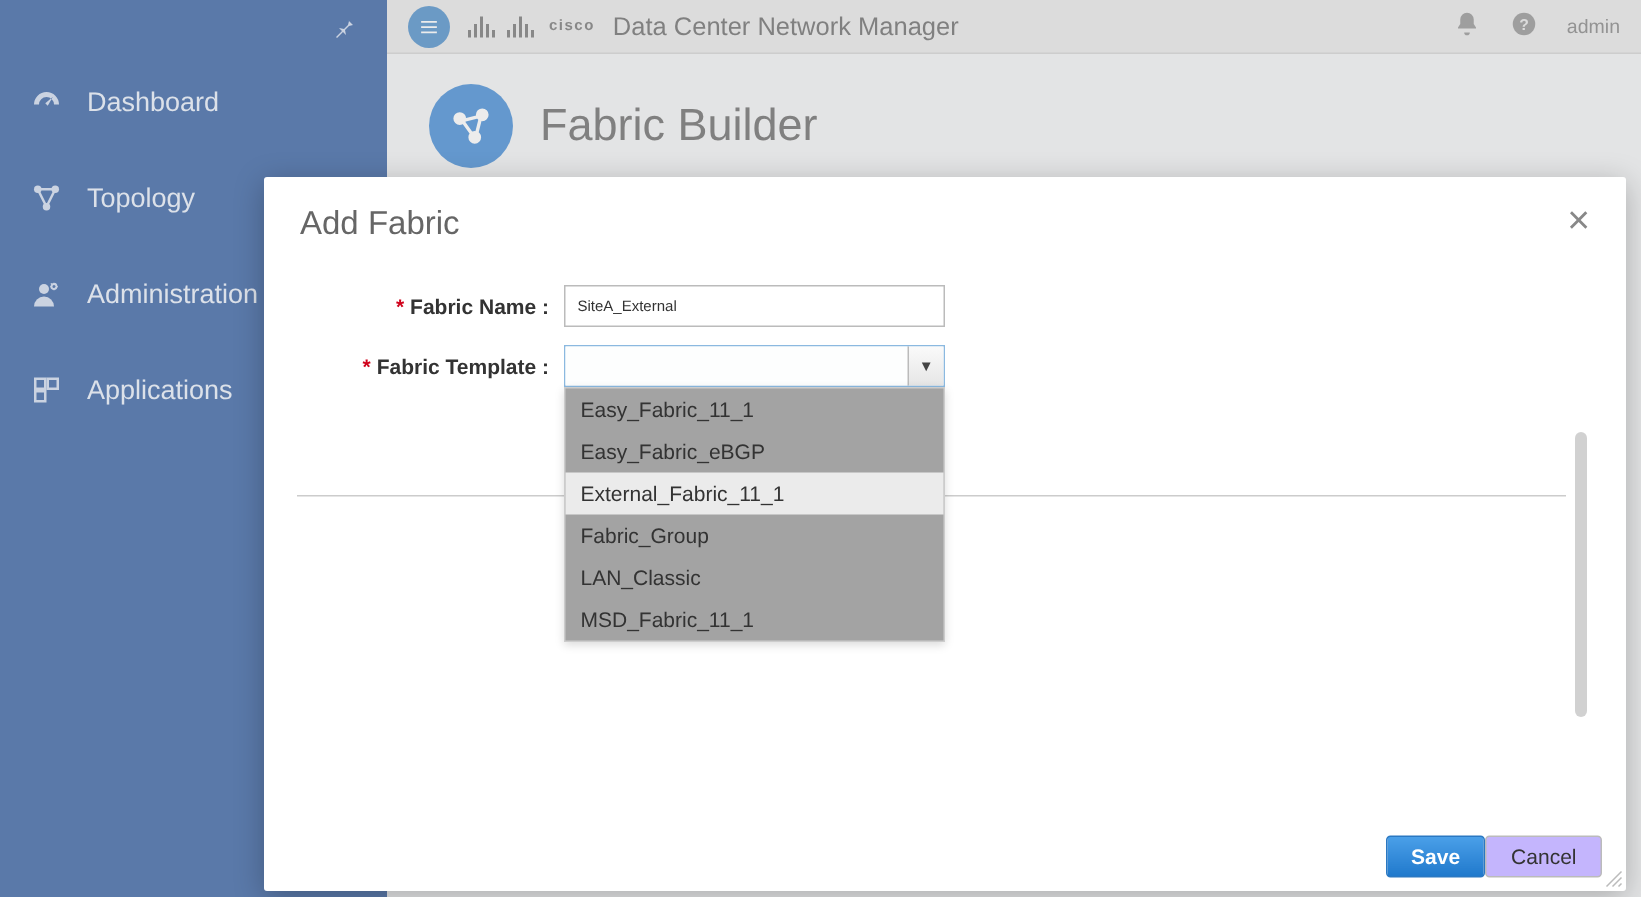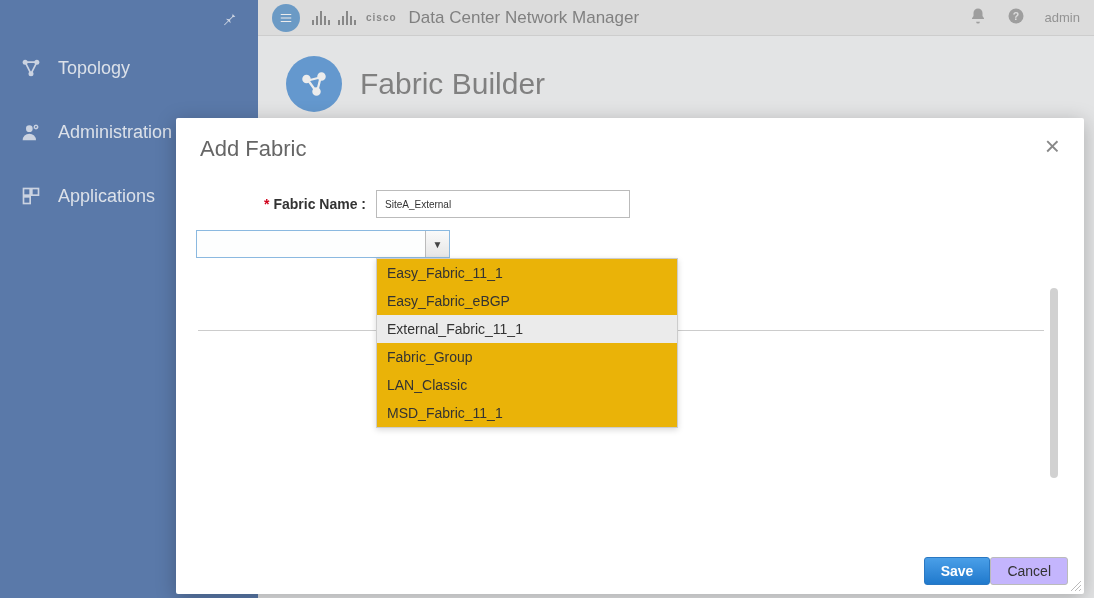--- a/index.html
+++ b/index.html
@@ -42,21 +42,21 @@
 
 .form { padding: 20px 20px 0; }
 .form-row { display: flex; align-items: center; margin-bottom: 12px; position: relative; }
 .form-label { width: 180px; text-align: right; padding-right: 10px; font-size: 14px; color: #333; font-weight: 600; }
 .form-label .req { color: #d0021b; margin-right: 4px; }
 .text-input { width: 254px; height: 28px; border: 1px solid #bbb; padding: 0 8px; font-size: 10px; color: #333; background: #fff; }
 .combo { width: 254px; height: 28px; display: flex; border: 1px solid #8bb9e0; }
 .combo input { flex: 1; border: none; padding: 0 8px; font-size: 14px; outline: none; background: #fdfefe; }
 .combo-btn { width: 24px; border-left: 1px solid #bbb; background: linear-gradient(#fafafa,#e6e6e6); display: flex; align-items: center; justify-content: center; font-size: 10px; color: #444; cursor: pointer; }
 
-.dropdown { position: absolute; top: 28px; left: 180px; width: 302px; background: #eab308; border: 1px solid #ccc; box-shadow: 0 2px 6px rgba(0,0,0,0.15); z-index: 10; }
+.dropdown { position: absolute; top: 28px; left: 180px; width: 254px; background: #a3a3a3; border: 1px solid #ccc; box-shadow: 0 2px 6px rgba(0,0,0,0.15); z-index: 10; }
 .dropdown-item { padding: 6px 10px; font-size: 14px; color: #333; cursor: pointer; }
 .dropdown-item.highlight { background: #ebebeb; }
 
 .hr-line { position: absolute; top: 212px; left: 22px; right: 40px; height: 1px; background: #ccc; }
 
 .modal-footer { position: absolute; bottom: 0; left: 0; right: 0; height: 46px; display: flex; justify-content: flex-end; align-items: center; padding: 0 16px; }
 .btn { height: 28px; padding: 0 16px; font-size: 14px; border-radius: 3px; cursor: pointer; }
 .btn-primary { background: linear-gradient(#4a9fe8, #2079cc); color: #fff; border: 1px solid #2a78c2; font-weight: 600; }
 .btn-default { background: #c4b5fd; color: #333; border: 1px solid #bbb; }
 .resize-handle { position: absolute; right: 2px; bottom: 2px; width: 12px; height: 12px; color: #bbb; font-size: 12px; pointer-events: none; }
@@ -67,20 +67,28 @@
 </head>
 <body>
 
 <div class="sidebar">
   <div class="sidebar-pin">
     <svg width="16" height="16" viewBox="0 0 24 24" fill="#cdd9ef">
         <path d="M14 4l6 6-4 1-4 4 1 5-3-3-6 6-1-1 6-6-3-3 5 1 4-4 1-4-2-2z"></path>
       </svg>
   </div>
 
+  <div class="sidebar-item">
+    <span class="icon">
+      <svg width="20" height="20" viewBox="0 0 24 24" fill="#cdd9ef">
+          <path d="M12 4a10 10 0 00-10 10h4a6 6 0 1112 0h4A10 10 0 0012 4zm-1 9l6-5-4 7-2-2z"></path>
+        </svg>
+    </span>
+    <span>Dashboard</span>
+  </div>
 
   <div class="sidebar-item">
     <span class="icon">
       <svg width="20" height="20" viewBox="0 0 24 24" fill="#cdd9ef">
           <circle cx="5" cy="5" r="3"></circle>
           <circle cx="19" cy="5" r="3"></circle>
           <circle cx="12" cy="19" r="3"></circle>
           <path d="M6 7l5 10M18 7l-5 10M7 5h10" stroke="#cdd9ef" stroke-width="2" fill="none"></path>
         </svg>
     </span>
@@ -171,20 +179,21 @@
     <div class="modal-title">Add Fabric</div>
     <div class="modal-close">×</div>
   </div>
 
   <div class="form">
     <div class="form-row">
       <div class="form-label"><span class="req">*</span><span>Fabric Name :</span></div>
       <input type="text" class="text-input" value="SiteA_External" style="">
     </div>
     <div class="form-row">
+      <div class="form-label"><span class="req">*</span><span>Fabric Template :</span></div>
       <div class="combo">
         <input type="text" value="" style="">
         <div class="combo-btn">▼</div>
       </div>
 
       <div class="dropdown">
         <div class="dropdown-item">Easy_Fabric_11_1</div>
         <div class="dropdown-item">Easy_Fabric_eBGP</div>
         <div class="dropdown-item highlight">External_Fabric_11_1</div>
         <div class="dropdown-item">Fabric_Group</div>

